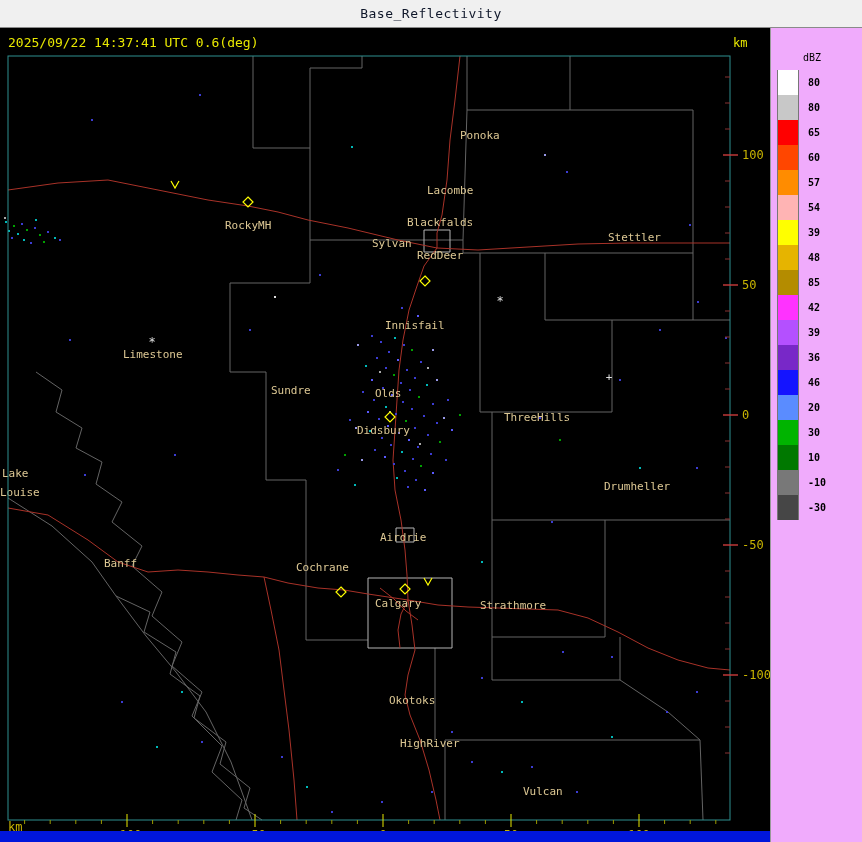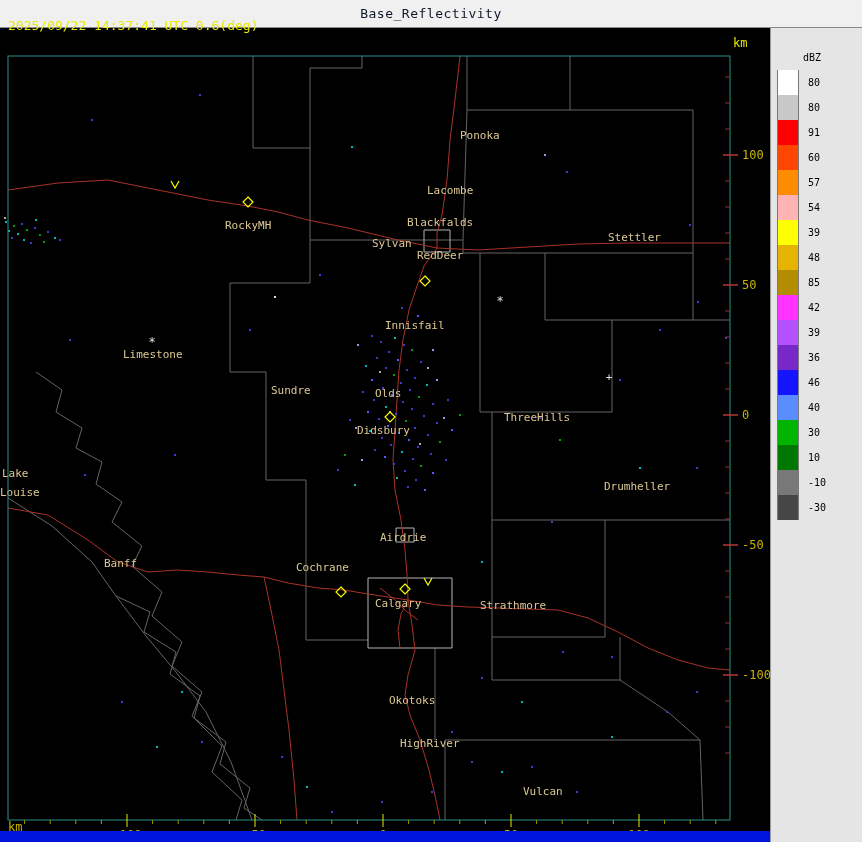--- a/index.html
+++ b/index.html
@@ -8,32 +8,32 @@
     font-family:"DejaVu Sans Mono","Liberation Mono",monospace;
     position:relative; overflow:hidden;
   }
   .titlebar {
     position:absolute; left:0; top:0; width:862px; height:28px;
     background:#f0f0f0; border-bottom:1px solid #8a8a8a; box-sizing:border-box;
     display:flex; align-items:center; justify-content:center;
     color:#0f172a; font-size:13px; letter-spacing:.5px;
   }
   .timestamp {
-    position:absolute; left:8px; top:18px; color:#e8e800; font-size:13px; white-space:pre;
+    position:absolute; left:8px; top:35px; color:#e8e800; font-size:13px; white-space:pre;
   }
   .km-top-right { position:absolute; left:733px; top:36px; color:#e8e800; font-size:12px; }
   .km-bottom-left { position:absolute; left:8px; top:820px; color:#c8b400; font-size:12px; }
   .radar-svg { position:absolute; left:0; top:28px; }
   .legend-panel {
     position:absolute; left:770px; top:28px; width:92px; height:814px;
-    background:#e5e5e5; border-left:1px solid #999; box-sizing:border-box;
+    background:#f0abfc; border-left:1px solid #999; box-sizing:border-box;
   }
   .legend-title { position:absolute; left:32px; top:24px; color:#000; font-size:10px; }
   .legend-rows { position:absolute; left:6px; top:42px; }
-  .legend-row { height:25px; display:flex; align-items:center; }
+  .legend-row { height:25px; display:flex; align-items:center;font-weight:bold; }
   .legend-swatch { width:22px; height:25px; border-left:1px solid #777; border-right:1px solid #777; box-sizing:border-box; }
   .legend-label { margin-left:9px; color:#000; font-size:10px; }
   .bottom-bar { position:absolute; left:0; top:831px; width:770px; height:11px; background:#0016dc; }
 </style>
 </head>
 <body>
 
 <div class="titlebar">
   <span>Base_Reflectivity</span>
 </div>
@@ -336,21 +336,21 @@
       <div class="legend-row">
         <div class="legend-swatch" style="background: rgb(255, 255, 255);"></div>
         <div class="legend-label">80</div>
       </div>
       <div class="legend-row">
         <div class="legend-swatch" style="background: rgb(200, 200, 200);"></div>
         <div class="legend-label">80</div>
       </div>
       <div class="legend-row">
         <div class="legend-swatch" style="background: rgb(255, 0, 0);"></div>
-        <div class="legend-label">91</div>
+        <div class="legend-label">65</div>
       </div>
       <div class="legend-row">
         <div class="legend-swatch" style="background: rgb(255, 70, 0);"></div>
         <div class="legend-label">60</div>
       </div>
       <div class="legend-row">
         <div class="legend-swatch" style="background: rgb(255, 140, 0);"></div>
         <div class="legend-label">57</div>
       </div>
       <div class="legend-row">
@@ -380,21 +380,21 @@
       <div class="legend-row">
         <div class="legend-swatch" style="background: rgb(120, 40, 200);"></div>
         <div class="legend-label">36</div>
       </div>
       <div class="legend-row">
         <div class="legend-swatch" style="background: rgb(20, 20, 255);"></div>
         <div class="legend-label">46</div>
       </div>
       <div class="legend-row">
         <div class="legend-swatch" style="background: rgb(90, 140, 255);"></div>
-        <div class="legend-label">40</div>
+        <div class="legend-label">20</div>
       </div>
       <div class="legend-row">
         <div class="legend-swatch" style="background: rgb(0, 180, 0);"></div>
         <div class="legend-label">30</div>
       </div>
       <div class="legend-row">
         <div class="legend-swatch" style="background: rgb(0, 120, 0);"></div>
         <div class="legend-label">10</div>
       </div>
       <div class="legend-row">

